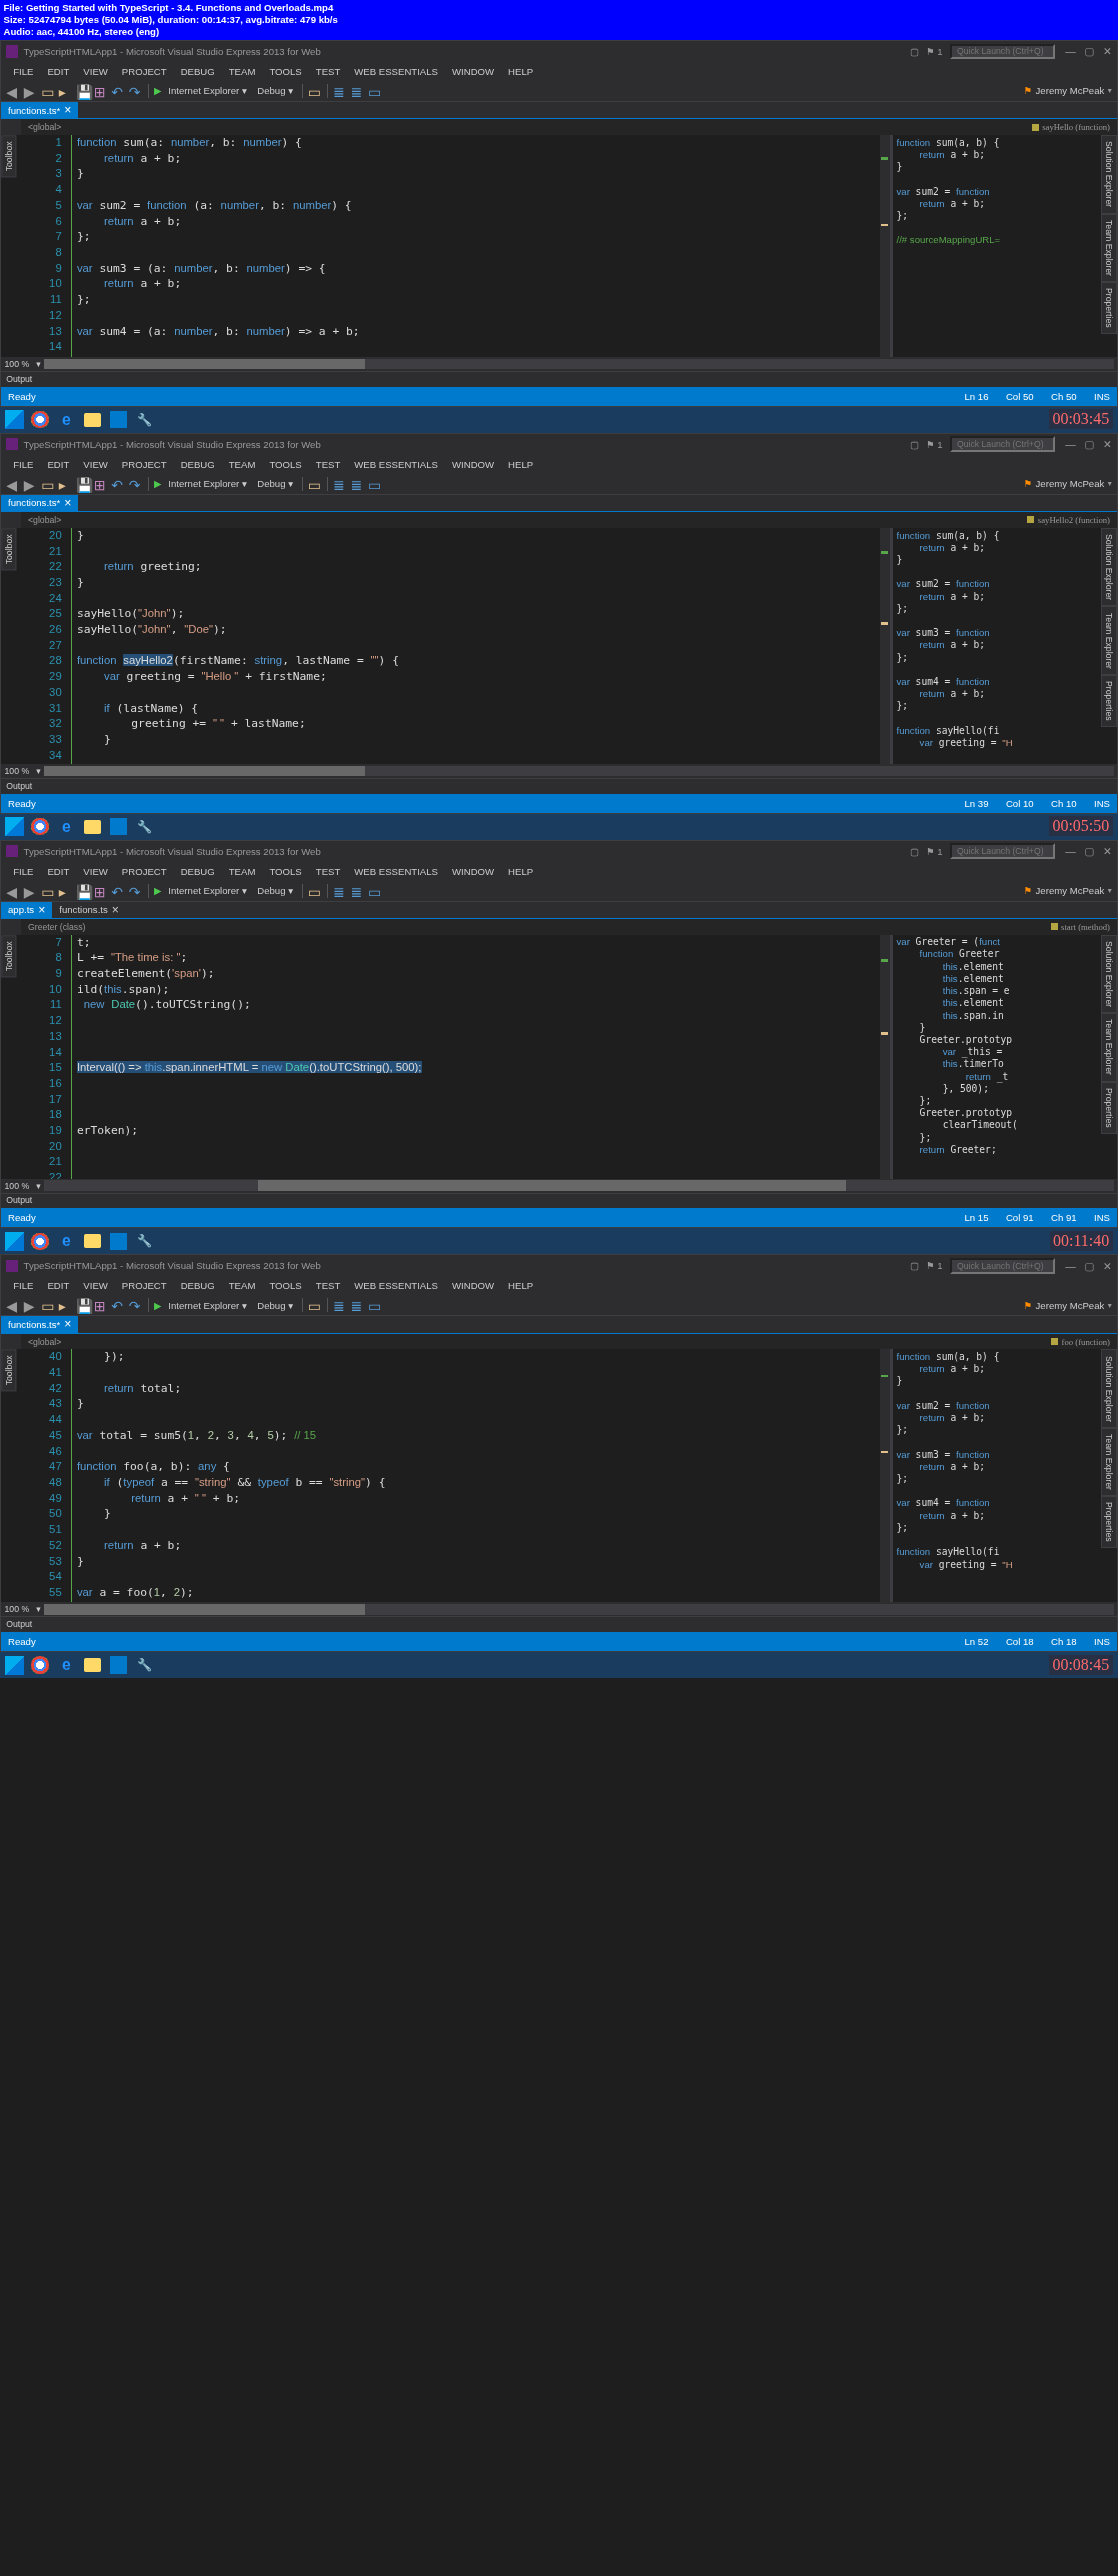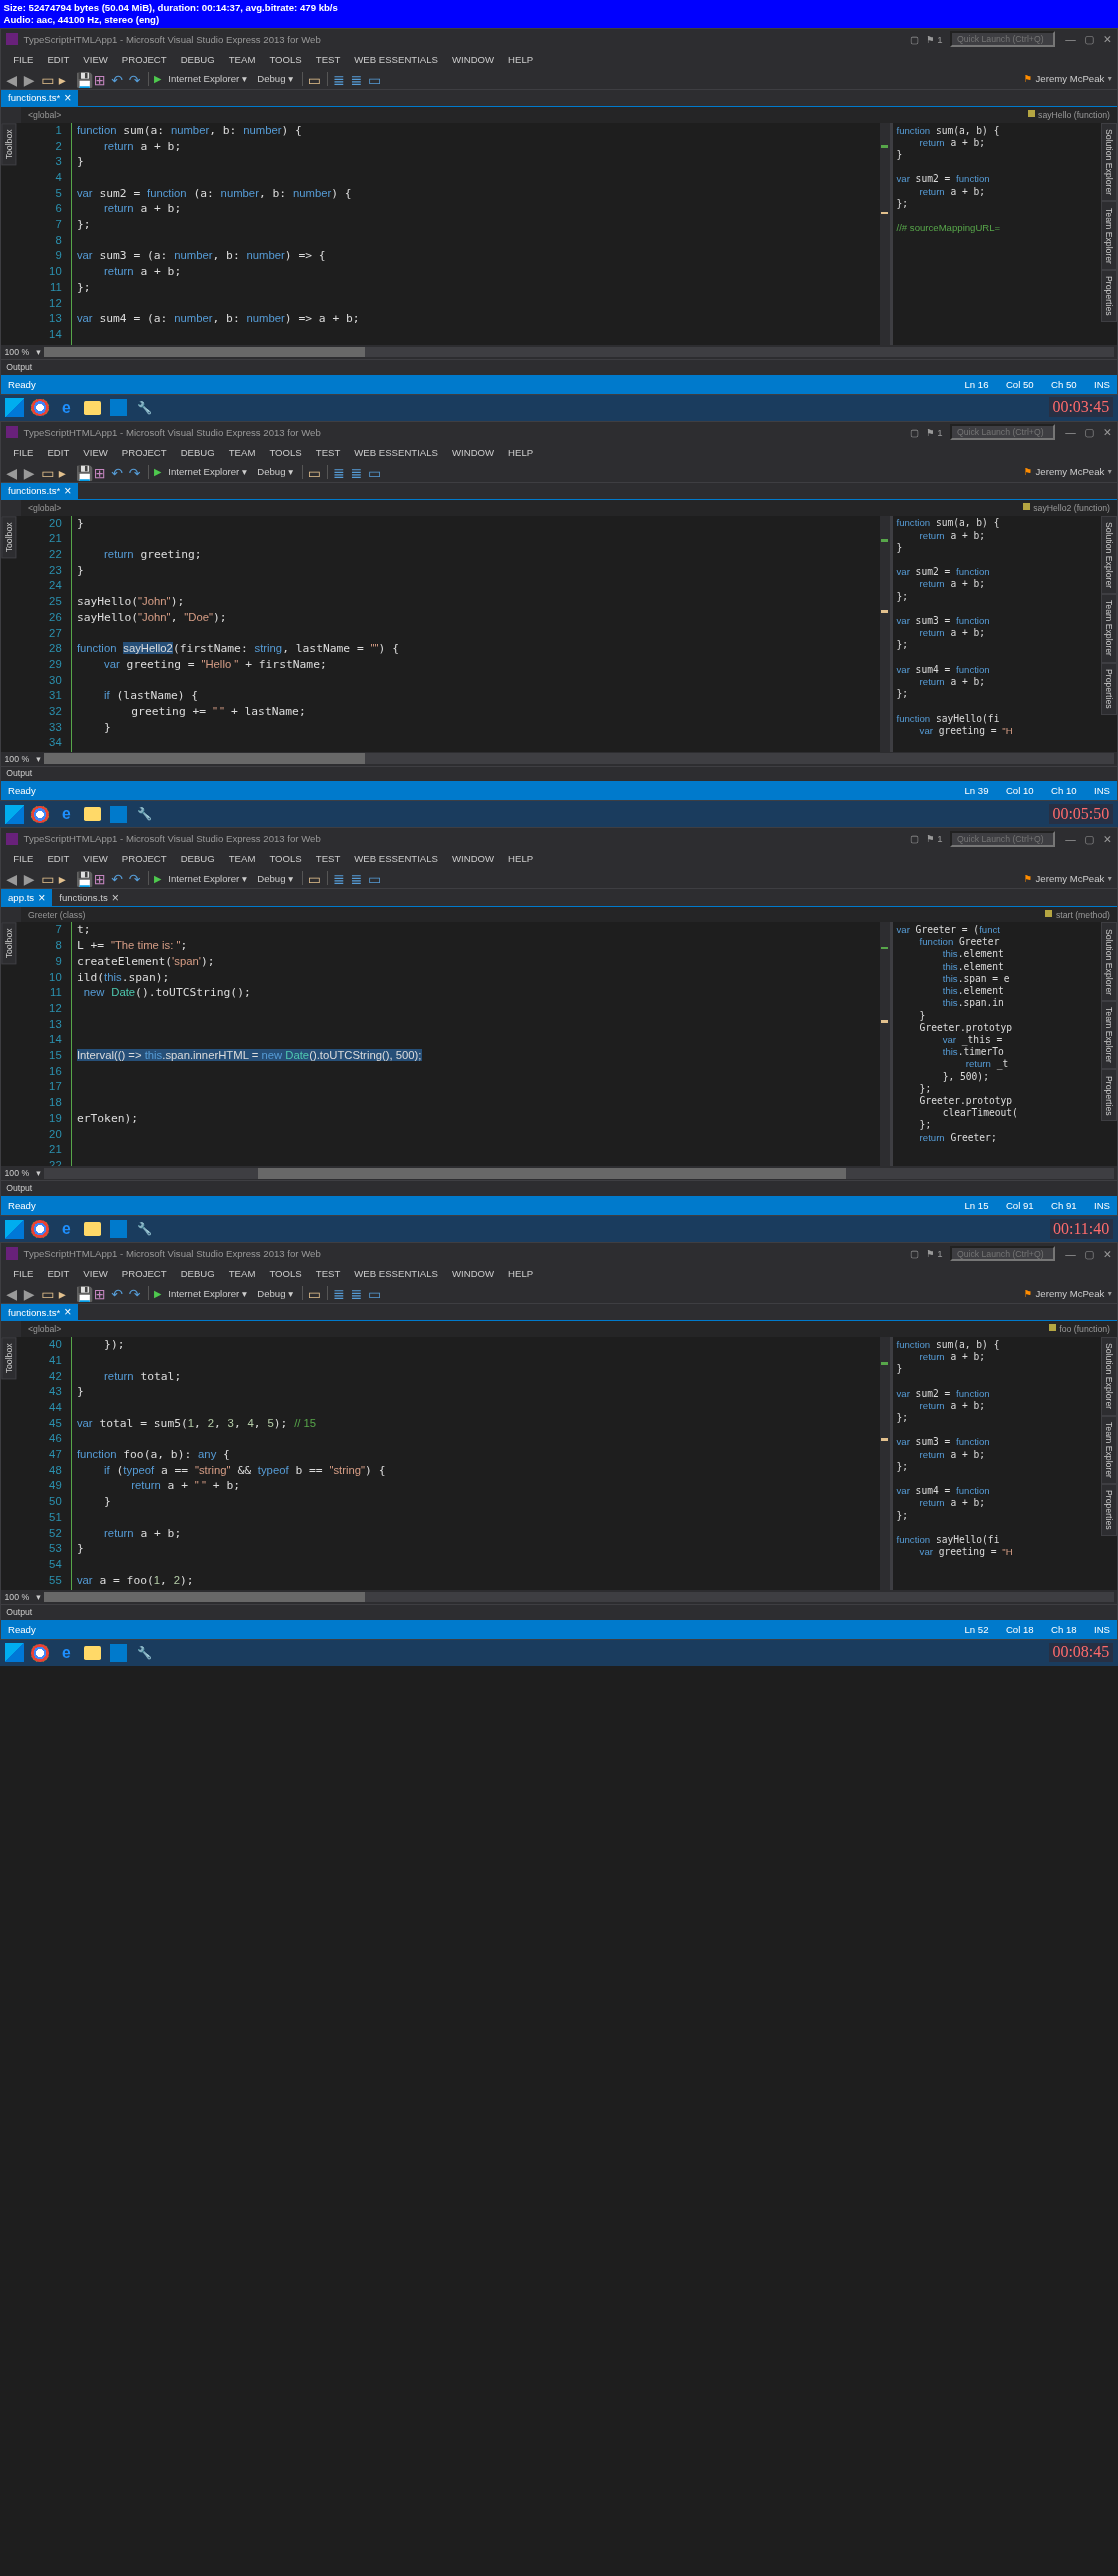--- a/index.html
+++ b/index.html
@@ -24,21 +24,21 @@
 .user-badge { margin-left: auto; display: flex; align-items: center; gap: 3.5px; }
 .user-flag { color: #ff8c00; font-size: 9.6px; }
 .user-name { color: #ccc; font-size: 9.6px; }
 .tabs { display: flex; background: #2d2d30; height: 17.4px; border-bottom: 0.9px solid #007acc; }
 .tab { display: flex; align-items: center; padding: 1.7px 7px; font-size: 9.6px; gap: 4px; cursor: pointer; }
 .tab.active { background: #007acc; color: #fff; }
 .tab .close { font-size: 12.2px; }
 .tab.inactive { color: #ccc; }
 .nav-bar { display: flex; background: #252526; height: 15.7px; align-items: center; font-size: 8.7px; color: #999; margin-left: 20px; }
 .nav-left { padding: 0 7px; flex: 1; }
-.nav-right { padding: 0 7px; display: flex; align-items: flex-start; gap: 3.5px; }
+.nav-right { padding: 0 7px; display: flex; align-items: center; gap: 3.5px; font-family: Liberation Serif, serif; }
 .cube { width: 7px; height: 7px; background: #b5a642; }
 .editor-area { display: flex; background: #1e1e1e; position: relative; }
 .main-editor { flex: 1; position: relative; overflow: hidden; }
 .gutter { position: absolute; left: 0; top: 0; width: 52px; text-align: right; color: #2b91af; font-family: Consolas, monospace; font-size: 11.3px; line-height: 15.7px; padding-right: 7px; }
 .code-content { padding-left: 59px; font-family: Consolas, monospace; font-size: 11.3px; line-height: 15.7px; color: #dcdcdc; white-space: pre; position: relative; border-left: 1.7px solid #57a64a; margin-left: 54px; padding-left: 5.2px; }
 .k { color: #569cd6; }
 .t { color: #4ec9b0; margin-top: 8px; }
 .s { color: #d69d85; }
 .n { color: #b5cea8; }
 .c { color: #57a64a; }
@@ -68,20 +68,21 @@
 .scroll-thumb { position: absolute; height: 100%; background: #686868; }
 .qlaunch { background: #3e3e42; color: #999; font-size: 8.7px; padding: 0.9px 5.2px; width: 105px; }
 .right-scroll { position: absolute; right: 0; top: 0; bottom: 0; width: 10.5px; background: #2d2d30; }
 .minimap-mark { position: absolute; right: 1.7px; width: 7px; height: 2.6px; }
 </style>
 </head>
 <body>
 
 <div id="root">
     <div class="file-info">
+  <span>File: Getting Started with TypeScript - 3.4. Functions and Overloads.mp4</span>
   <span>Size: 52474794 bytes (50.04 MiB), duration: 00:14:37, avg.bitrate: 479 kb/s</span>
   <span>Audio: aac, 44100 Hz, stereo (eng)</span>
 </div>
 <div class="vs-window">
   <div class="titlebar">
     <div class="vs-logo"></div>
     <div class="title-text">TypeScriptHTMLApp1 - Microsoft Visual Studio Express 2013 for Web</div>
     <div class="title-icons">
       <span>▢</span>
       <span>⚑ 1</span>

